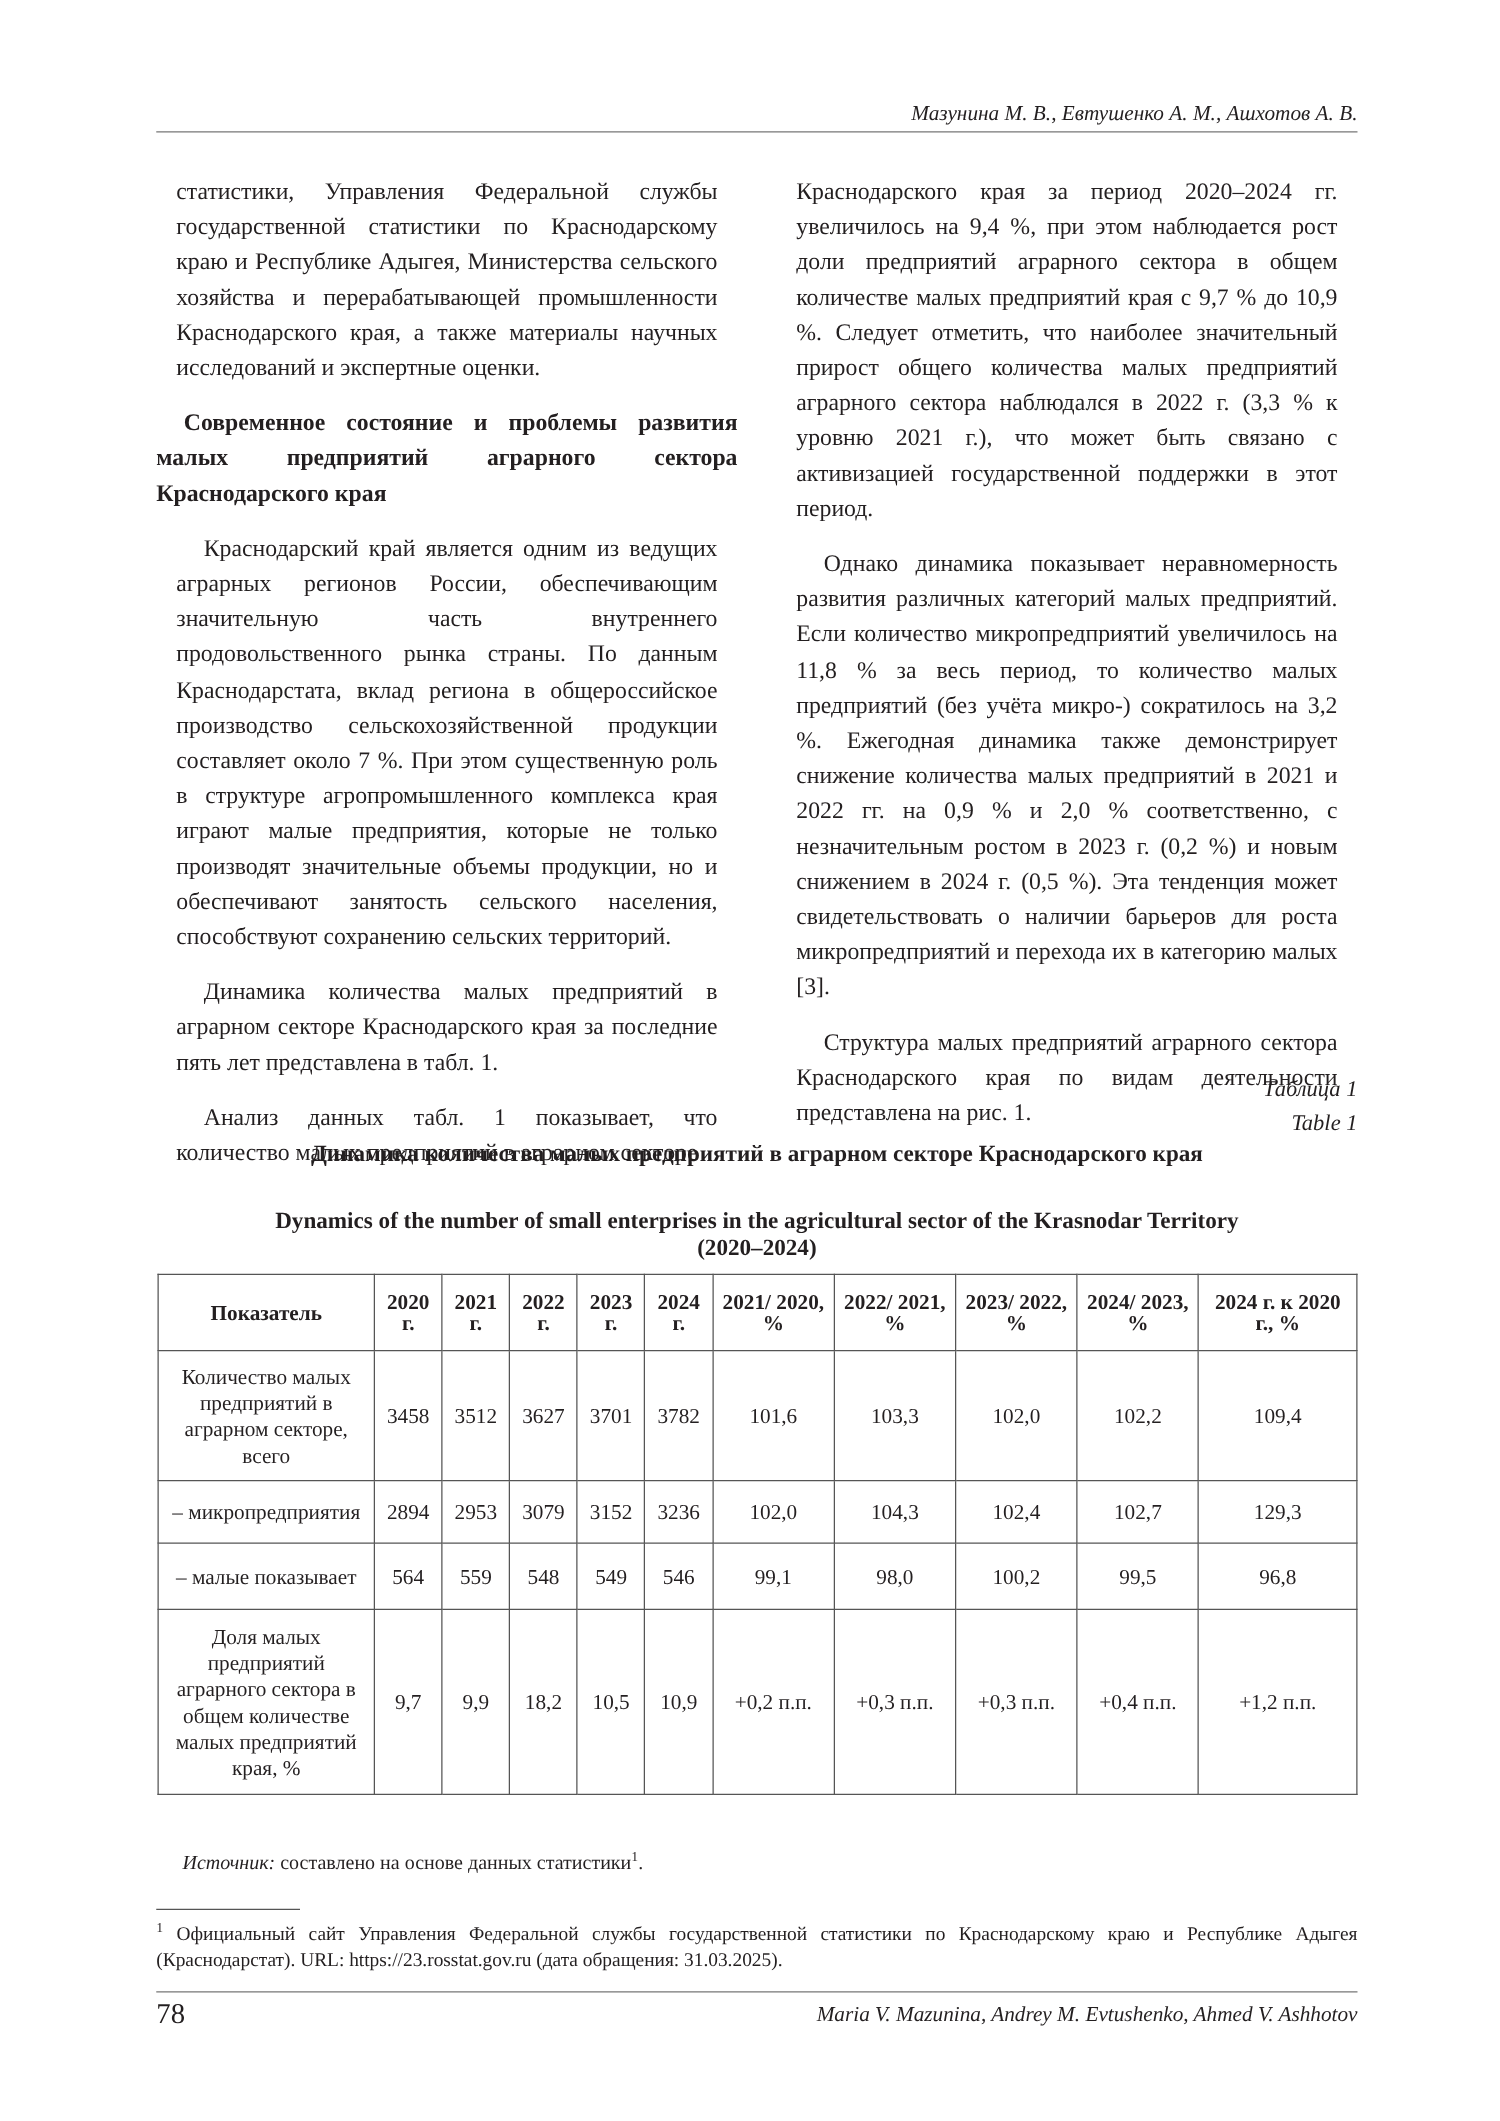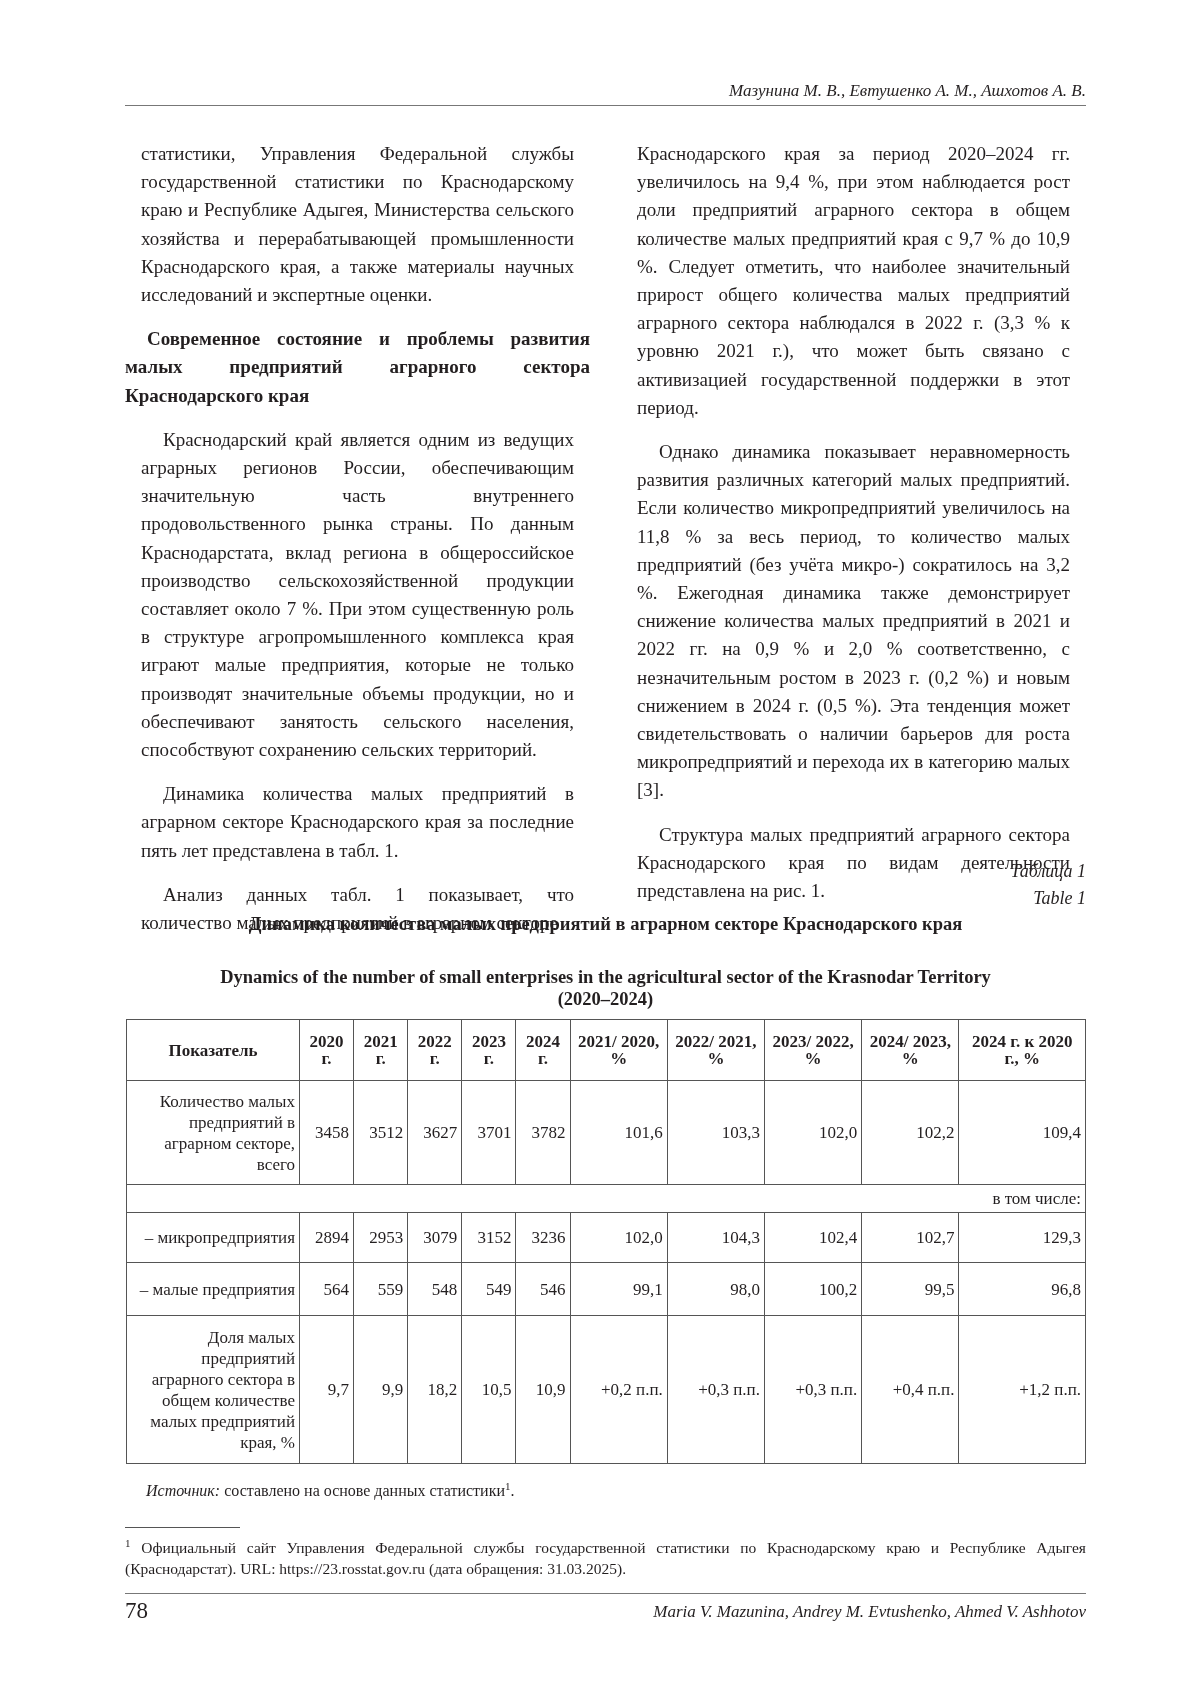--- a/index.html
+++ b/index.html
@@ -33,21 +33,21 @@
     font-weight: bold; font-size: 18.5px; line-height: 22px;
   }
   table.data {
     position: absolute; left: 126px; top: 1019px; width: 960px;
     border-collapse: collapse; font-size: 17px; line-height: 21px;
   }
   table.data th, table.data td {
     border: 1.5px solid #555; padding: 2px 4px; vertical-align: middle;
   }
   table.data th { font-weight: bold; text-align: center; line-height: 17px; height: 56px; }
-  table.data td { text-align: right; }
+  table.data td { text-align: center; }
   table.data td.label { width: 164px; }
   .source {
     position: absolute; left: 146px; top: 1481px; font-size: 16px; line-height: 20px;
   }
   .source em { font-style: italic; }
   .footnote-rule { position: absolute; left: 125px; top: 1527px; width: 115px; border-top: 1.5px solid #555; }
   .footnote {
     position: absolute; left: 125px; top: 1537px; width: 961px;
     font-size: 15.5px; line-height: 21px; text-align: justify;
   }
@@ -110,38 +110,35 @@
       <td>3512</td>
       <td>3627</td>
       <td>3701</td>
       <td>3782</td>
       <td>101,6</td>
       <td>103,3</td>
       <td>102,0</td>
       <td>102,2</td>
       <td>109,4</td>
     </tr>
-    <tr style="height:28px;">
-      <td colspan="11">в том числе:</td>
-    </tr>
     <tr style="height:50px;">
       <td class="label">– микропредприятия</td>
       <td>2894</td>
       <td>2953</td>
       <td>3079</td>
       <td>3152</td>
       <td>3236</td>
       <td>102,0</td>
       <td>104,3</td>
       <td>102,4</td>
       <td>102,7</td>
       <td>129,3</td>
     </tr>
     <tr style="height:53px;">
-      <td class="label">– малые предприятия</td>
+      <td class="label">– малые показывает</td>
       <td>564</td>
       <td>559</td>
       <td>548</td>
       <td>549</td>
       <td>546</td>
       <td>99,1</td>
       <td>98,0</td>
       <td>100,2</td>
       <td>99,5</td>
       <td>96,8</td>

